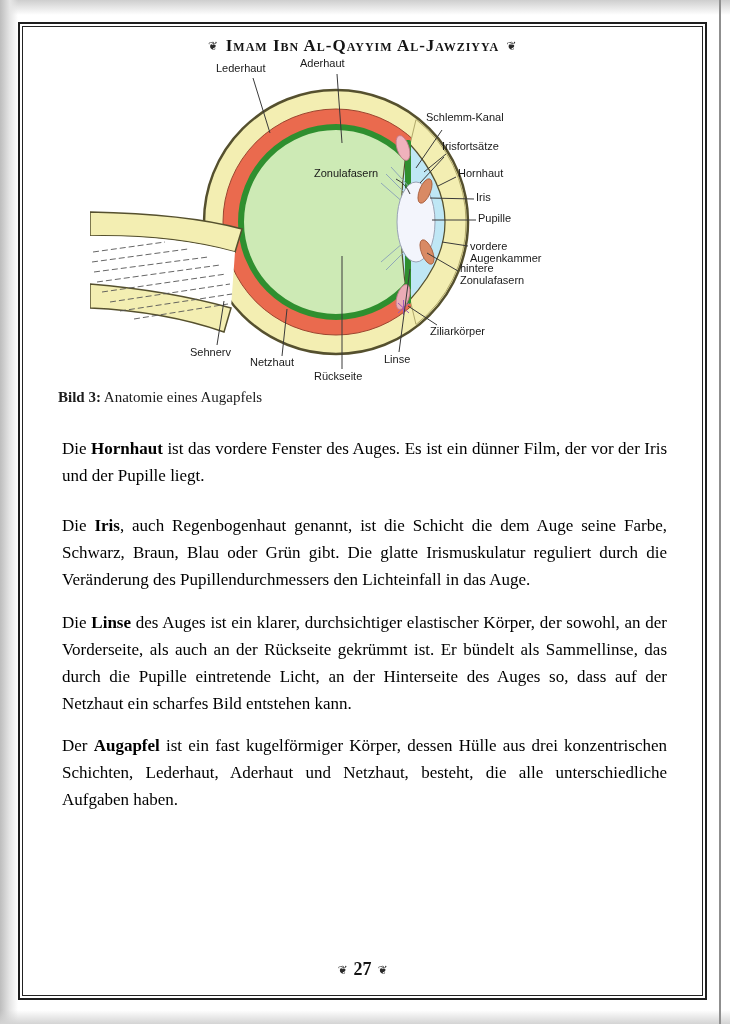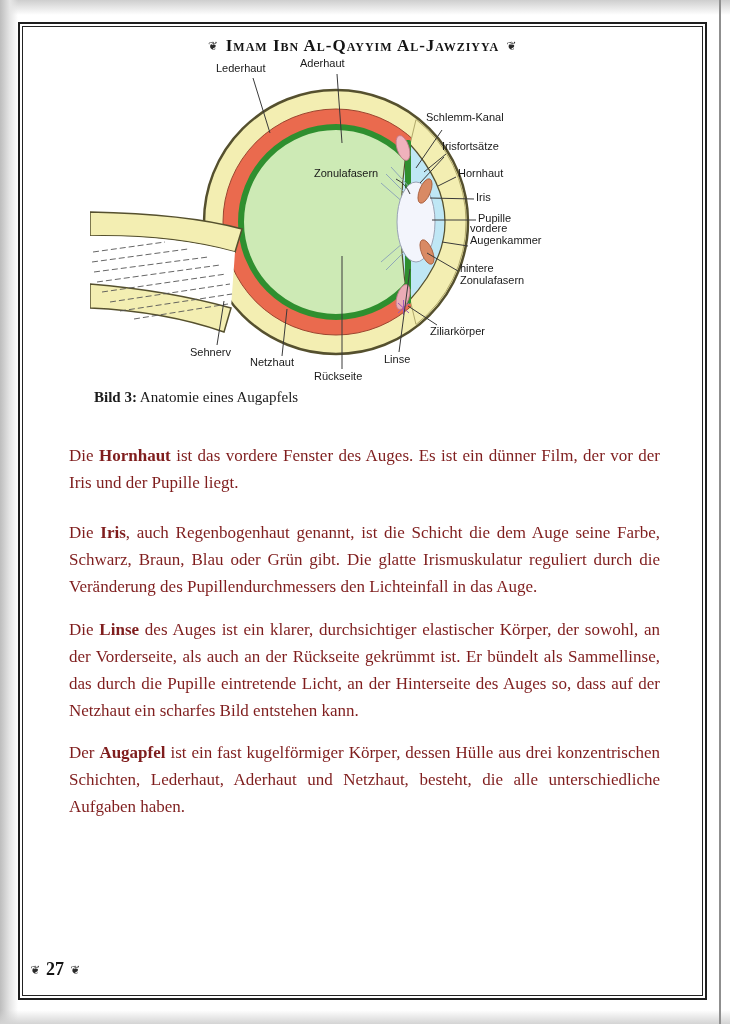--- a/index.html
+++ b/index.html
@@ -25,28 +25,28 @@
     font-weight:bold;font-variant:small-caps;font-size:17px;letter-spacing:1px;color:#141414;}
   .orn{font-family:"DejaVu Sans", sans-serif;font-size:12px;color:#2b2b2b;vertical-align:1px;padding:0 7px;font-variant:normal;}
 
   .figure{position:absolute;left:66px;top:28px;width:470px;height:340px;}
   .figure svg{position:absolute;inset:0;}
   .fig-label{position:absolute;font-family:"Liberation Sans", sans-serif;
     font-size:11px;line-height:12px;color:#191919;white-space:nowrap;}
   .fig-label.wrap{white-space:normal;width:88px;}
 
   .caption{position:absolute;left:34px;top:361px;font-size:15px;color:#1c1c1c;}
-  .caption b{font-weight:bold;margin-left:36px;}
+  .caption b{font-weight:bold;}
 
-  .para{position:absolute;left:34px;right:30px;margin:11px;
-    font-size:17px;line-height:27px;text-align:justify;color:#7f1d1d;}
+  .para{position:absolute;left:34px;right:30px;margin:4px;
+    font-size:17px;line-height:27px;text-align:justify;color:#000000;}
   #p1{top:403px;} #p2{top:480px;} #p3{top:577px;} #p4{top:700px;} #p5{top:794px;}
   .para b{font-weight:bold;}
 
-  .footer{position:absolute;left:0;right:0;bottom:14px;text-align:left;
+  .footer{position:absolute;left:0;right:0;bottom:14px;text-align:center;
     font-size:18px;font-weight:bold;color:#141414;}
   .footer .orn{font-size:12px;padding:0 6px;}
 </style>
 </head>
 <body>
 
 <div class="scan">
   <div class="edge-top"></div>
   <div class="edge-left"></div>
   <div class="edge-bottom"></div>
@@ -126,21 +126,21 @@
           </svg>
 
           <span class="fig-label" style="left:126px;top:6px">Lederhaut</span>
           <span class="fig-label" style="left:210px;top:1px">Aderhaut</span>
           <span class="fig-label" style="left:336px;top:55px">Schlemm-Kanal</span>
           <span class="fig-label" style="left:352px;top:84px">Irisfortsätze</span>
           <span class="fig-label" style="left:368px;top:111px">Hornhaut</span>
           <span class="fig-label" style="left:224px;top:111px">Zonulafasern</span>
           <span class="fig-label" style="left:386px;top:135px">Iris</span>
           <span class="fig-label" style="left:388px;top:156px">Pupille</span>
-          <span class="fig-label wrap" style="left:380px;top:166px">vordere Augenkammer</span>
+          <span class="fig-label wrap" style="left:380px;top:184px">vordere Augenkammer</span>
           <span class="fig-label wrap" style="left:370px;top:206px">hintere Zonulafasern</span>
           <span class="fig-label" style="left:340px;top:269px">Ziliarkörper</span>
           <span class="fig-label" style="left:294px;top:297px">Linse</span>
           <span class="fig-label" style="left:224px;top:314px">Rückseite</span>
           <span class="fig-label" style="left:160px;top:300px">Netzhaut</span>
           <span class="fig-label" style="left:100px;top:290px">Sehnerv</span>
         </div>
 
         <div class="caption">
           <b>Bild 3:</b><span> Anatomie eines Augapfels</span>

